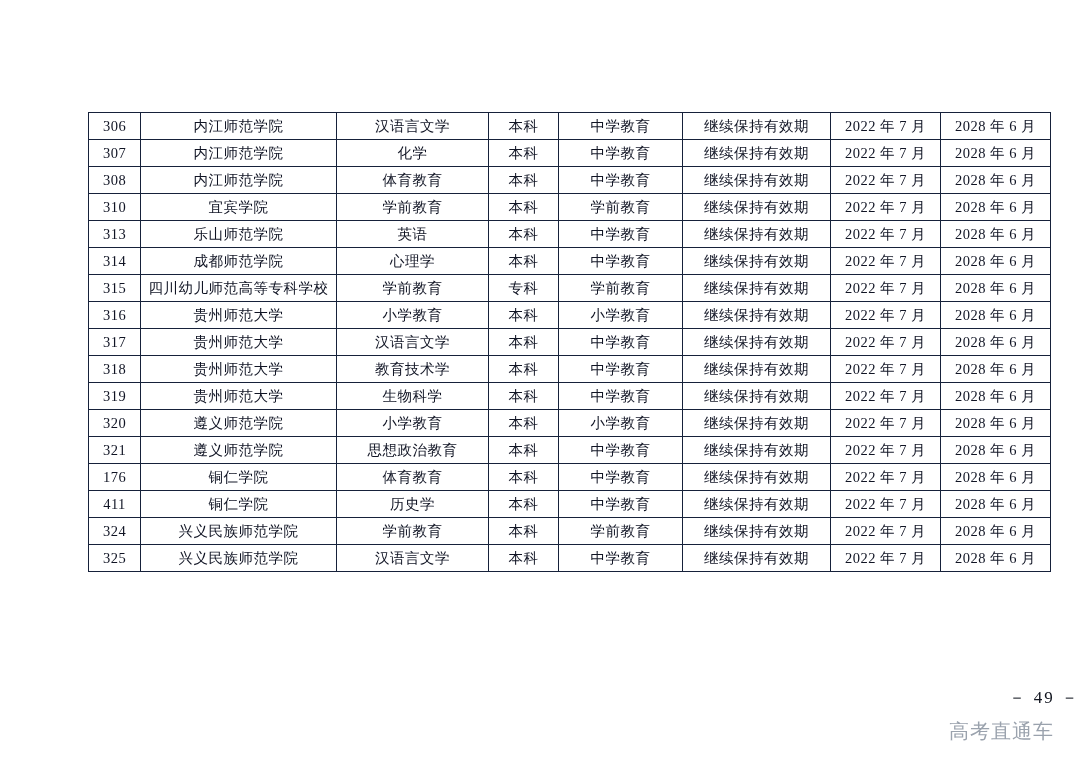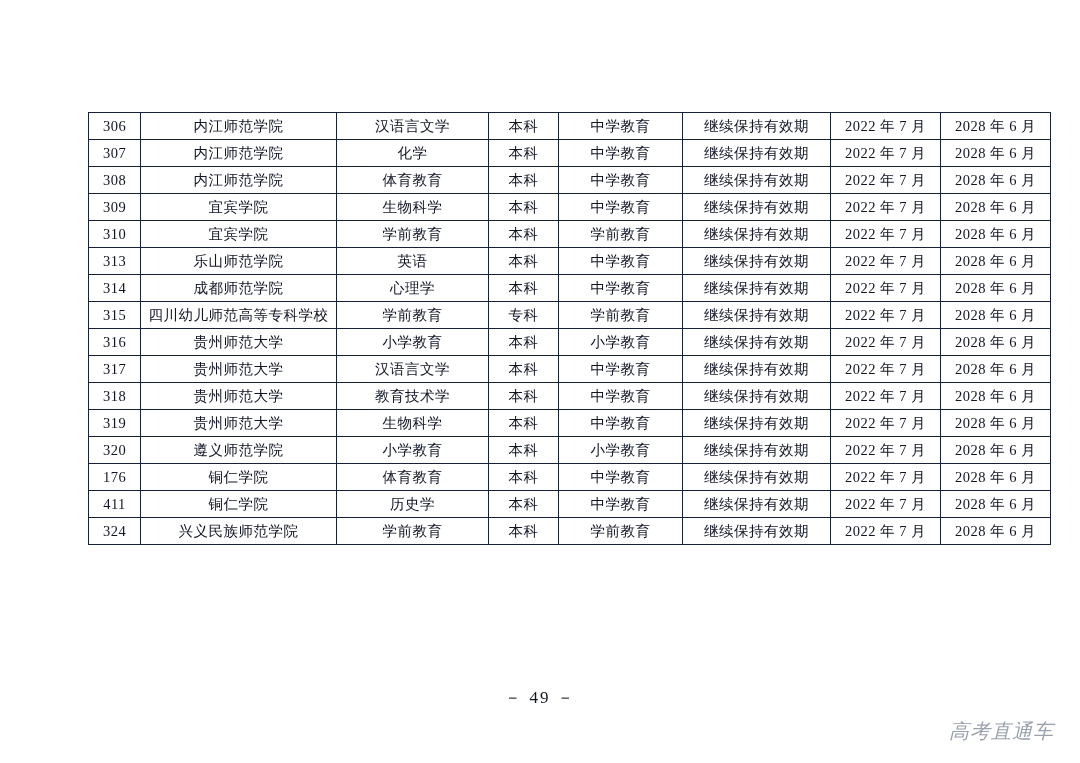--- a/index.html
+++ b/index.html
@@ -52,34 +52,33 @@
   .cell-idx { font-size: 15px; }
   .cell-school, .cell-major, .cell-field, .cell-result { font-size: 14.5px; }
   .cell-level { font-size: 14.5px; letter-spacing: 1px; }
   .cell-date { font-size: 14.5px; letter-spacing: 0.5px; margin-top: 10px; }
 
   .page-number {
     position: absolute;
     left: 0;
     top: 686px;
     width: 1080px;
-    text-align: center;
+    text-align: right;
     font-size: 17px;
     color: #11151f;
     letter-spacing: 2px;
   }
   .watermark {
     position: absolute;
     right: 26px;
     bottom: 18px;
     font-family: "Liberation Sans", sans-serif;
     font-size: 20px;
     color: #9aa2ad;
     letter-spacing: 1px;
-    font-style: italic;
   }
 </style>
 </head>
 <body>
 
 <div class="page">
 
   <table class="doc-table">
     <colgroup>
       <col class="col-idx">
@@ -116,30 +115,20 @@
           <td class="cell-idx">308</td>
           <td class="cell-school">内江师范学院</td>
           <td class="cell-major">体育教育</td>
           <td class="cell-level">本科</td>
           <td class="cell-field">中学教育</td>
           <td class="cell-result">继续保持有效期</td>
           <td class="cell-date">2022 年 7 月</td>
           <td class="cell-date">2028 年 6 月</td>
         </tr>
         <tr>
-          <td class="cell-idx">309</td>
-          <td class="cell-school">宜宾学院</td>
-          <td class="cell-major">生物科学</td>
-          <td class="cell-level">本科</td>
-          <td class="cell-field">中学教育</td>
-          <td class="cell-result">继续保持有效期</td>
-          <td class="cell-date">2022 年 7 月</td>
-          <td class="cell-date">2028 年 6 月</td>
-        </tr>
-        <tr>
           <td class="cell-idx">310</td>
           <td class="cell-school">宜宾学院</td>
           <td class="cell-major">学前教育</td>
           <td class="cell-level">本科</td>
           <td class="cell-field">学前教育</td>
           <td class="cell-result">继续保持有效期</td>
           <td class="cell-date">2022 年 7 月</td>
           <td class="cell-date">2028 年 6 月</td>
         </tr>
         <tr>
@@ -216,20 +205,30 @@
           <td class="cell-idx">320</td>
           <td class="cell-school">遵义师范学院</td>
           <td class="cell-major">小学教育</td>
           <td class="cell-level">本科</td>
           <td class="cell-field">小学教育</td>
           <td class="cell-result">继续保持有效期</td>
           <td class="cell-date">2022 年 7 月</td>
           <td class="cell-date">2028 年 6 月</td>
         </tr>
         <tr>
+          <td class="cell-idx">321</td>
+          <td class="cell-school">遵义师范学院</td>
+          <td class="cell-major">思想政治教育</td>
+          <td class="cell-level">本科</td>
+          <td class="cell-field">中学教育</td>
+          <td class="cell-result">继续保持有效期</td>
+          <td class="cell-date">2022 年 7 月</td>
+          <td class="cell-date">2028 年 6 月</td>
+        </tr>
+        <tr>
           <td class="cell-idx">176</td>
           <td class="cell-school">铜仁学院</td>
           <td class="cell-major">体育教育</td>
           <td class="cell-level">本科</td>
           <td class="cell-field">中学教育</td>
           <td class="cell-result">继续保持有效期</td>
           <td class="cell-date">2022 年 7 月</td>
           <td class="cell-date">2028 年 6 月</td>
         </tr>
         <tr>
@@ -245,19 +244,29 @@
         <tr>
           <td class="cell-idx">324</td>
           <td class="cell-school">兴义民族师范学院</td>
           <td class="cell-major">学前教育</td>
           <td class="cell-level">本科</td>
           <td class="cell-field">学前教育</td>
           <td class="cell-result">继续保持有效期</td>
           <td class="cell-date">2022 年 7 月</td>
           <td class="cell-date">2028 年 6 月</td>
         </tr>
+        <tr>
+          <td class="cell-idx">325</td>
+          <td class="cell-school">兴义民族师范学院</td>
+          <td class="cell-major">汉语言文学</td>
+          <td class="cell-level">本科</td>
+          <td class="cell-field">中学教育</td>
+          <td class="cell-result">继续保持有效期</td>
+          <td class="cell-date">2022 年 7 月</td>
+          <td class="cell-date">2028 年 6 月</td>
+        </tr>
       </tbody>
   </table>
 
   <div class="page-number">－ 49 －</div>
   <div class="watermark">高考直通车</div>
 
 </div>
 
 </body></html>

